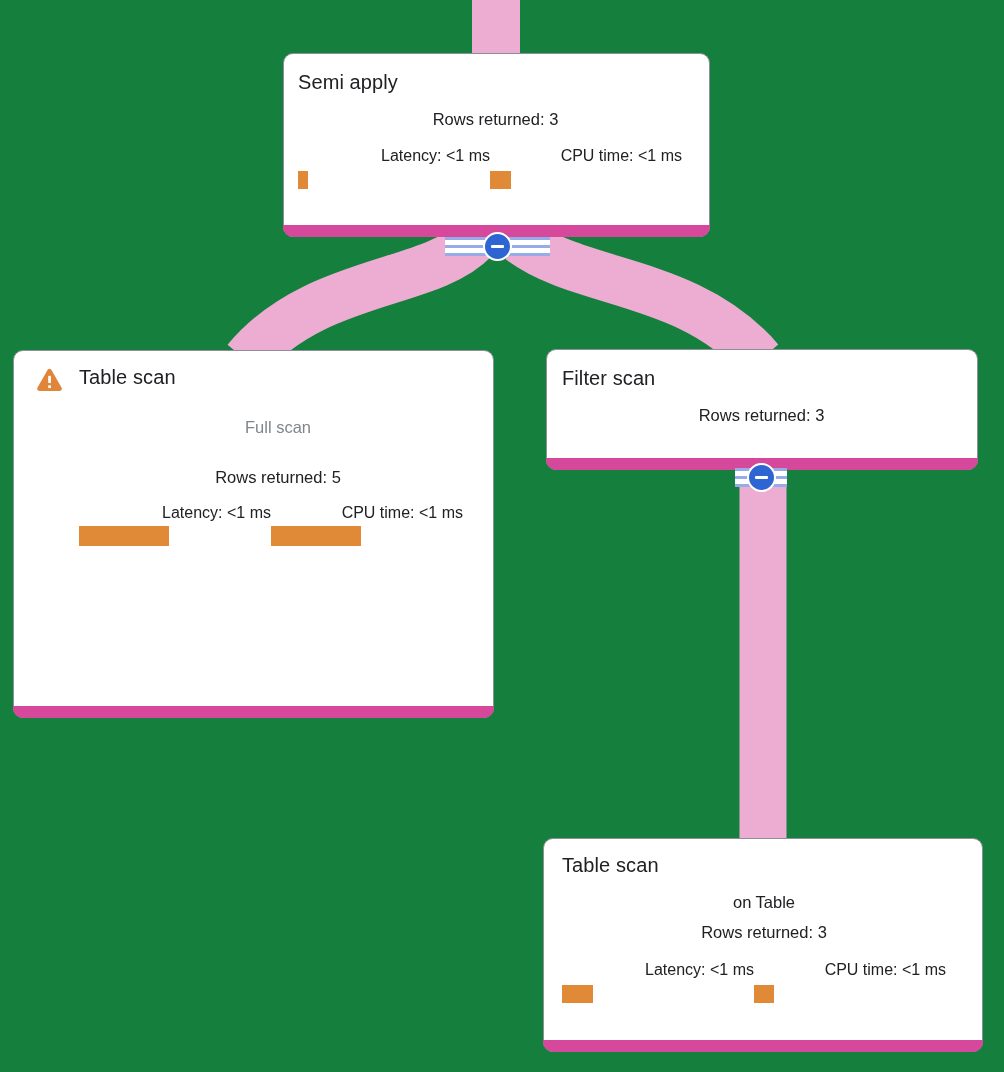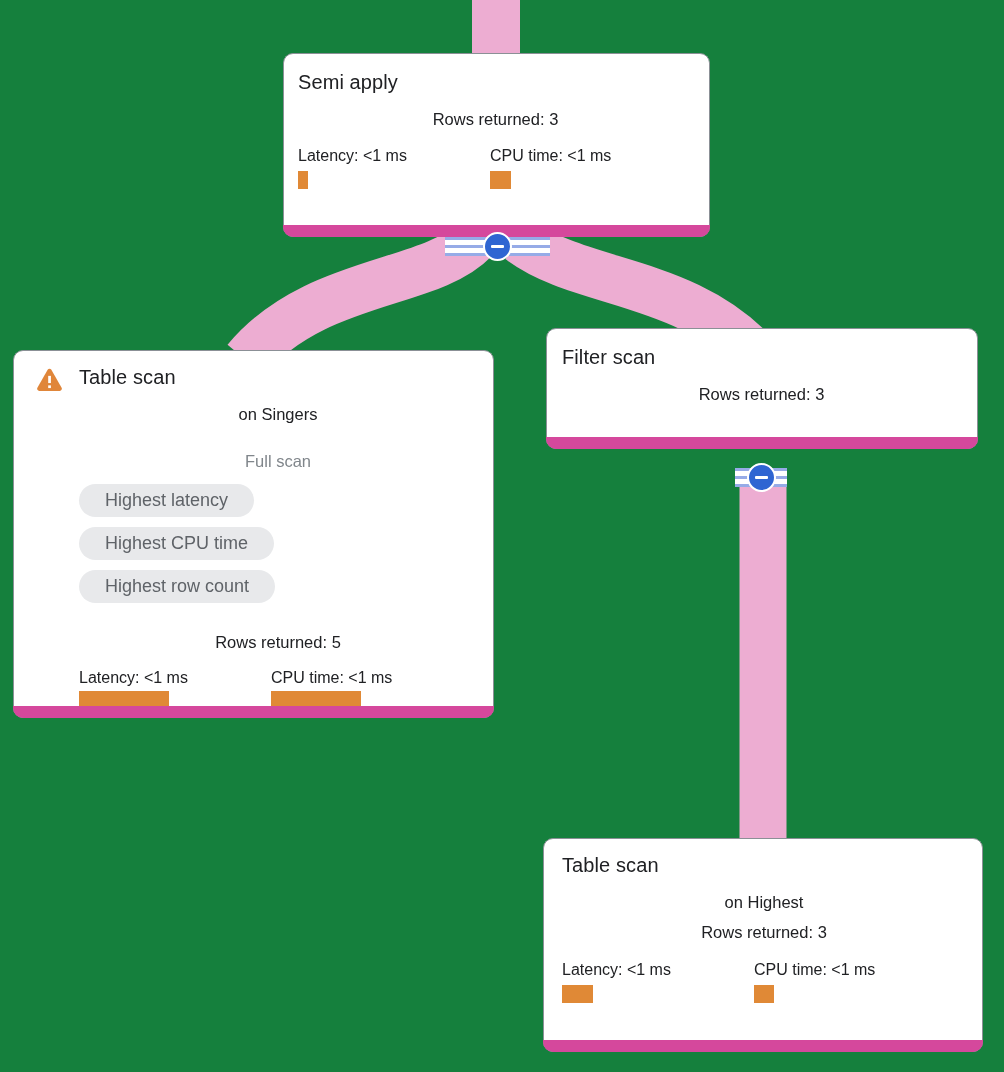--- a/index.html
+++ b/index.html
@@ -41,32 +41,32 @@
   .node-line.sub{margin-top:12px;}
   .node-line.dim{color:#80868b;margin-top:25px;}
   .badges{margin-top:12px;}
   .badge-row{margin-bottom:10px;}
   .badge{
     display:inline-block;background:#e8e9eb;color:#5f6368;
     font-size:18px;line-height:33px;height:33px;
     padding:0 26px;border-radius:17px;white-space:nowrap;
   }
   .metrics{display:flex;}
-  .metric{width:192px;flex:0 0 auto;}
+  .metric{width:192px;flex:0 0 auto;text-align:right;}
   .metric-label{font-size:16px;line-height:22px;color:#202124;}
   .metric-bar{height:18px;background:#e08936;margin-top:4px;}
 
   
   #node-0{left:283px;top:53px;width:427px;height:184px;padding:14px 16px 0 14px;}
   #node-0 .metrics{margin-top:15px;}
   #node-1{left:13px;top:350px;width:481px;height:368px;padding:12px 16px 0 65px;}
   #node-1 .rows{margin-top:28px;}
   #node-1 .metrics{margin-top:14px;}
   #node-1 .metric-bar{height:20px;margin-top:2px;}
-  #node-2{left:546px;top:328px;width:432px;height:121px;padding:14px 16px 0 15px;}
+  #node-2{left:546px;top:349px;width:432px;height:121px;padding:14px 16px 0 15px;}
   #node-3{left:543px;top:838px;width:440px;height:214px;padding:12px 16px 0 18px;}
   #node-3 .metrics{margin-top:16px;}
 
   .warning{
     position:absolute;left:22px;top:17px;width:27px;height:24px;
   }
 
   
   .collapse{
     position:absolute;z-index:2;cursor:pointer;
@@ -117,27 +117,21 @@
 
   <div class="node" id="node-1">
     <span class="warning">
       <svg viewBox="0 0 24 22" width="27" height="24">
         <path d="M10.3 1.7 L0.9 18.1 A2 2 0 0 0 2.6 21 H21.4 A2 2 0 0 0 23.1 18.1 L13.7 1.7 A2 2 0 0 0 10.3 1.7 Z" fill="#e0863a"></path>
         <rect x="10.8" y="7.2" width="2.5" height="6.6" fill="#ffffff"></rect>
         <rect x="10.8" y="15.9" width="2.5" height="2.5" fill="#ffffff"></rect>
       </svg>
     </span>
     <div class="node-title">Table scan</div>
-    <div class="node-line sub">on Singers</div>
     <div class="node-line dim">Full scan</div>
-    <div class="badges">
-      <div class="badge-row"><span class="badge">Highest latency</span></div>
-      <div class="badge-row"><span class="badge">Highest CPU time</span></div>
-      <div class="badge-row"><span class="badge">Highest row count</span></div>
-    </div>
     <div class="node-line rows">Rows returned: 5</div>
     <div class="metrics">
       <div class="metric">
         <div class="metric-label">Latency: &lt;1 ms</div>
         <div class="metric-bar" style="width:90px"></div>
       </div>
       <div class="metric">
         <div class="metric-label">CPU time: &lt;1 ms</div>
         <div class="metric-bar" style="width:90px"></div>
       </div>
@@ -146,21 +140,21 @@
   </div>
 
   <div class="node" id="node-2">
     <div class="node-title">Filter scan</div>
     <div class="node-line sub">Rows returned: 3</div>
     <div class="node-accent"></div>
   </div>
 
   <div class="node" id="node-3">
     <div class="node-title">Table scan</div>
-    <div class="node-line sub">on Highest</div>
+    <div class="node-line sub">on Table</div>
     <div class="node-line" style="margin-top:8px;">Rows returned: 3</div>
     <div class="metrics">
       <div class="metric">
         <div class="metric-label">Latency: &lt;1 ms</div>
         <div class="metric-bar" style="width:31px"></div>
       </div>
       <div class="metric">
         <div class="metric-label">CPU time: &lt;1 ms</div>
         <div class="metric-bar" style="width:20px"></div>
       </div>

